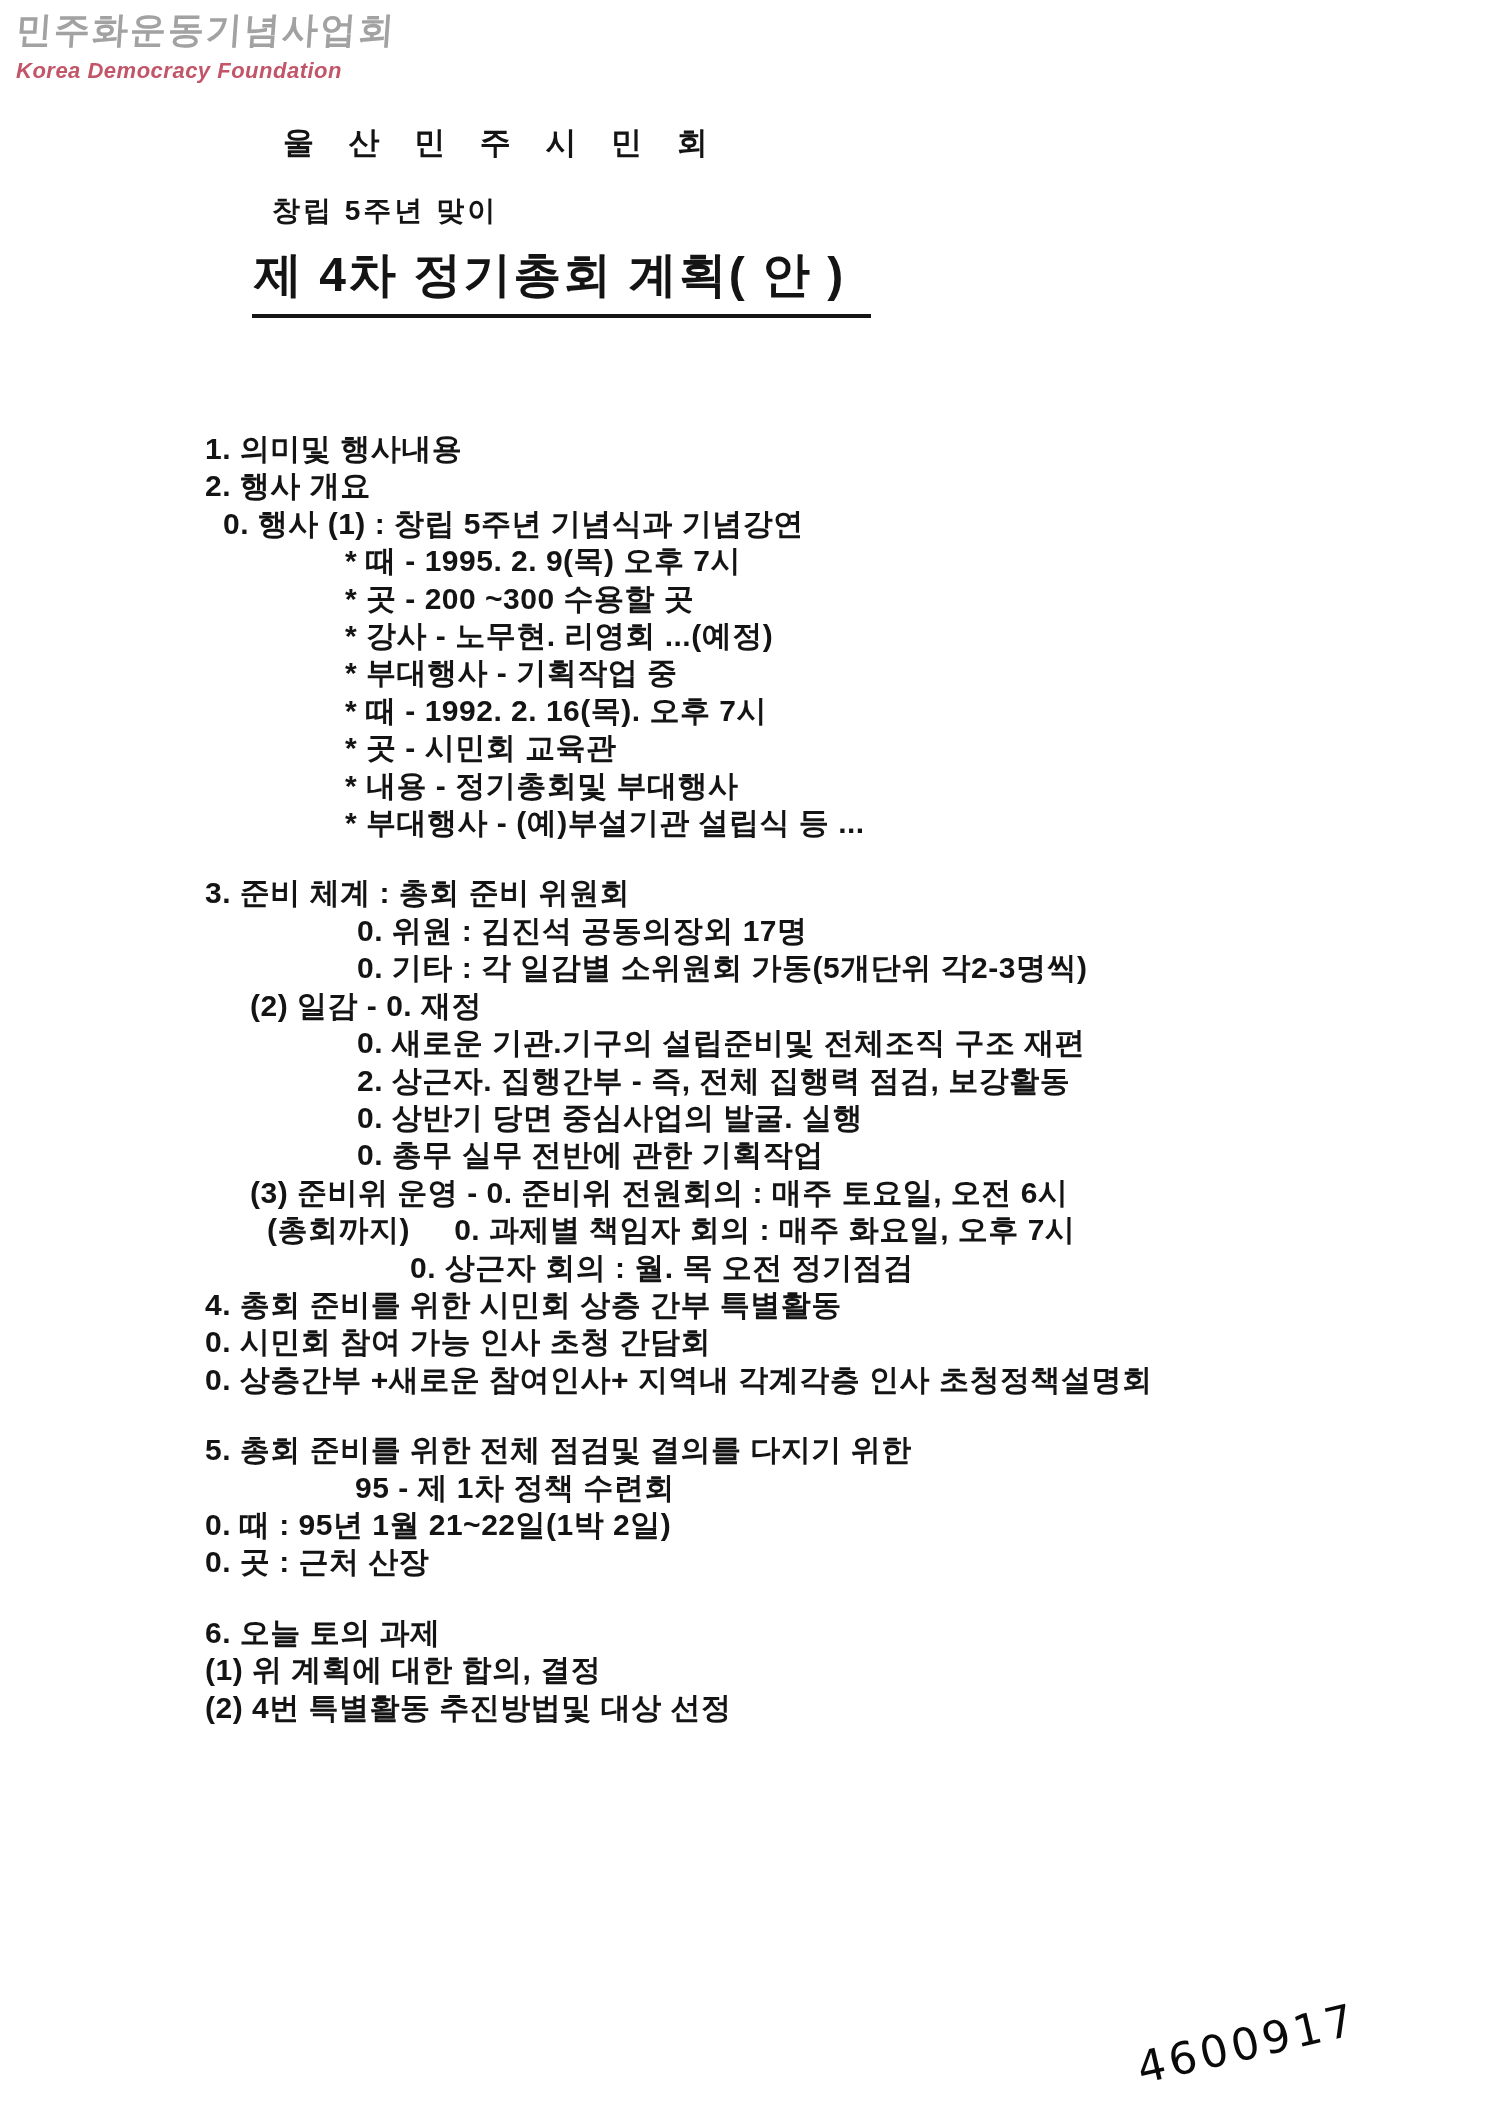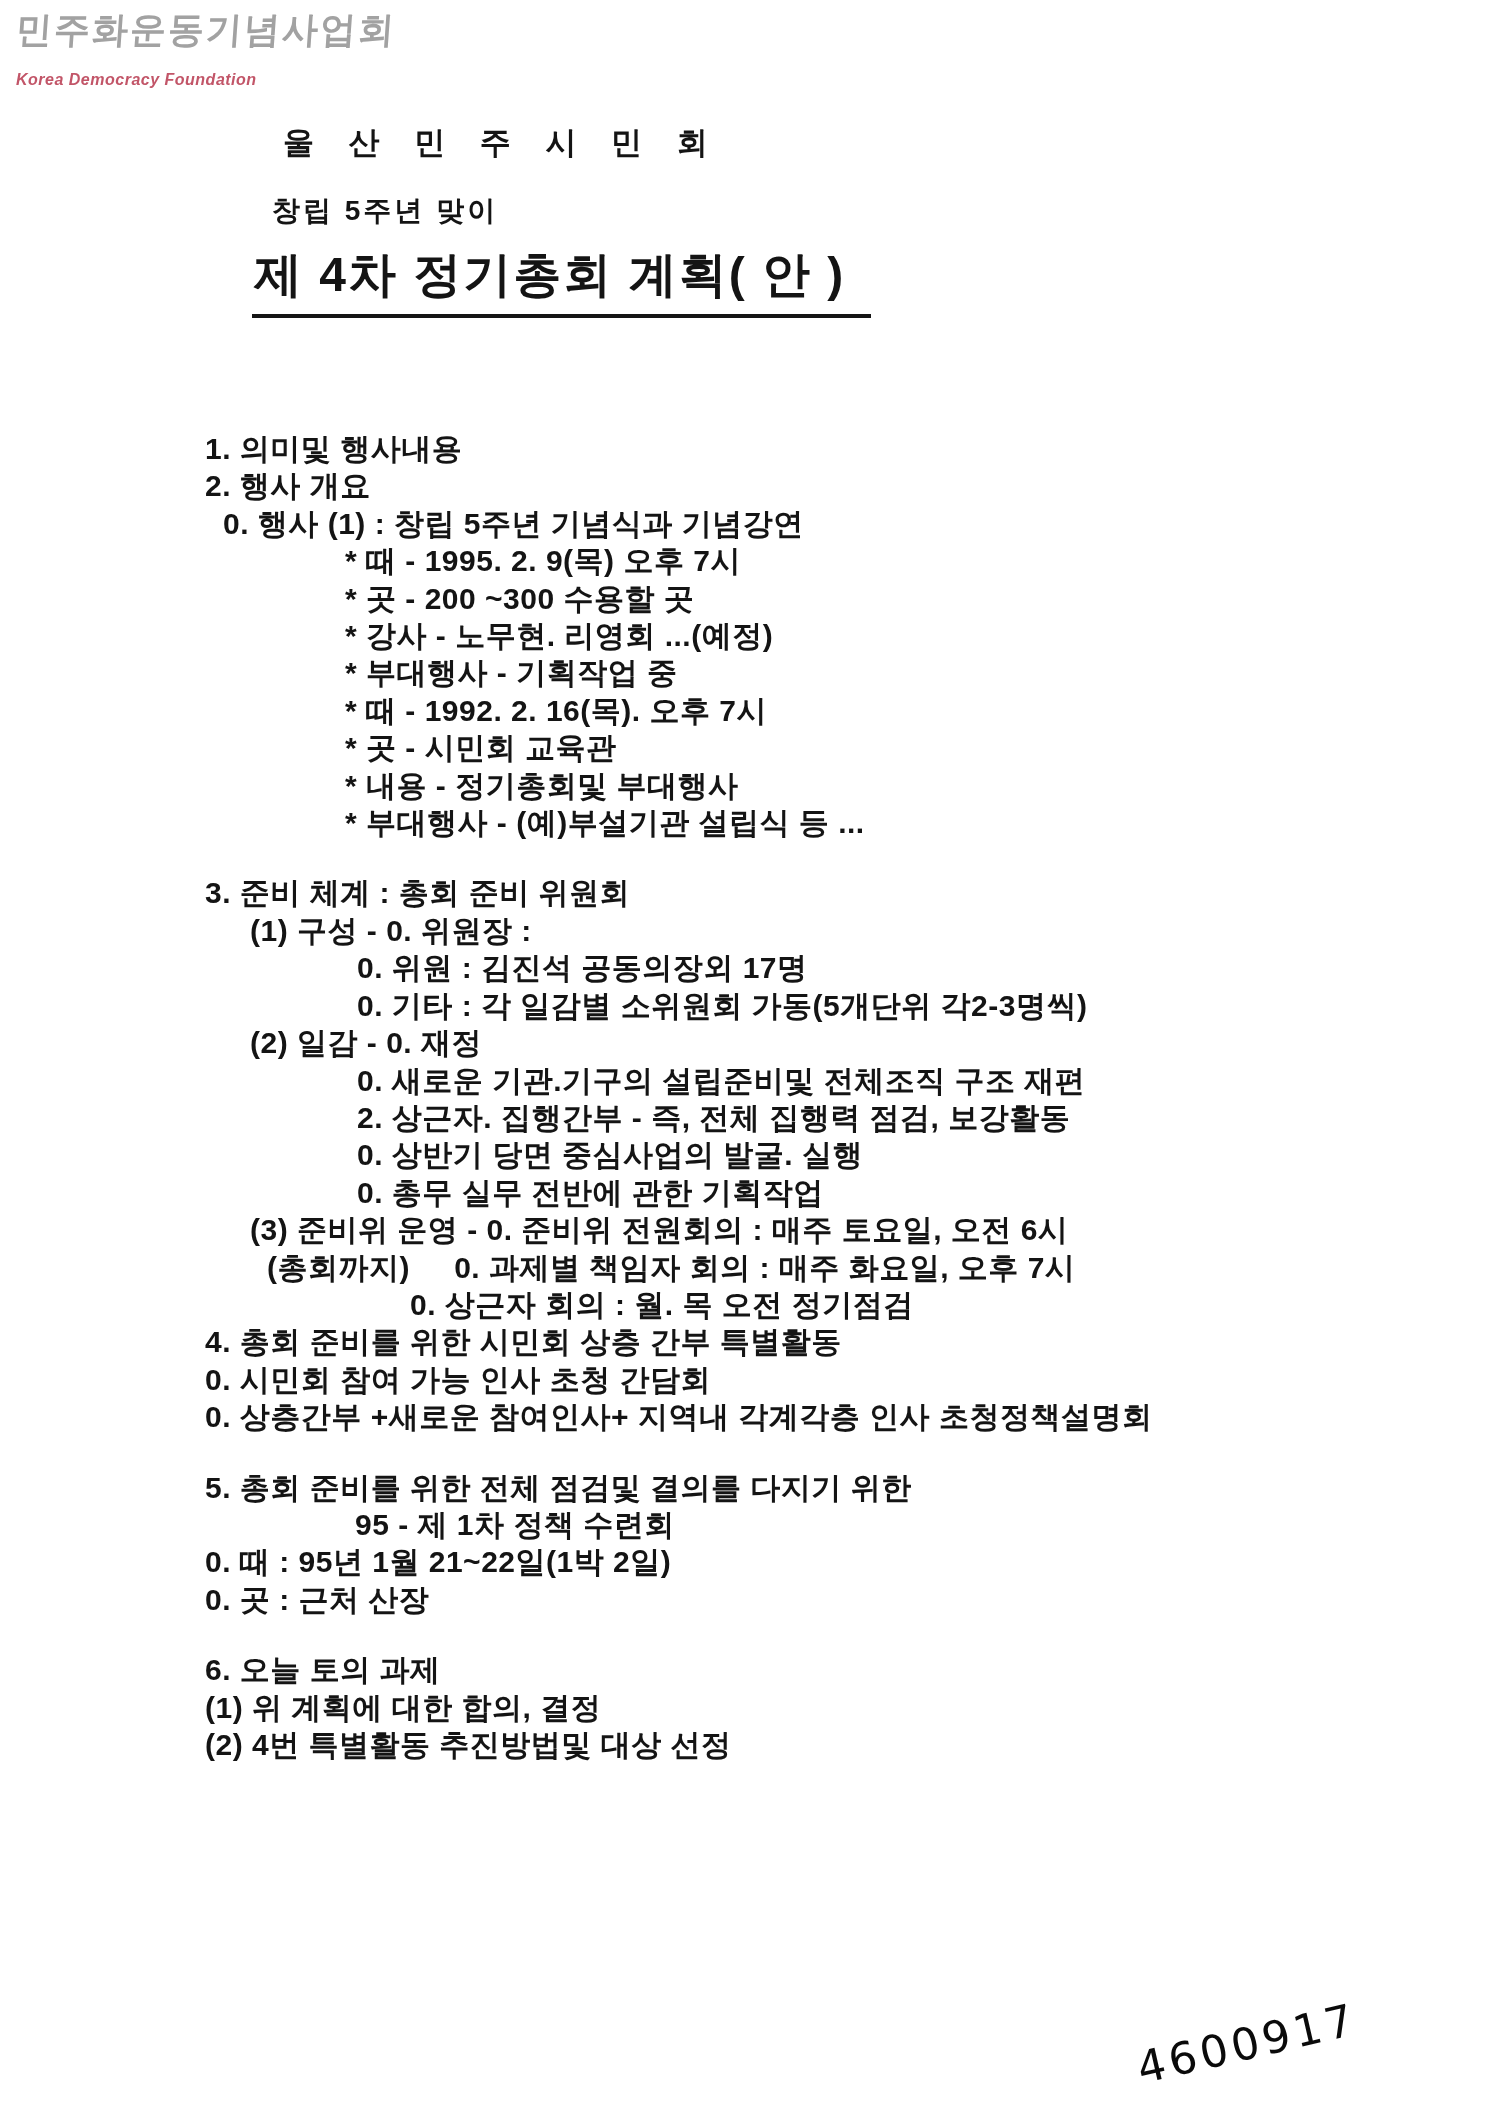--- a/index.html
+++ b/index.html
@@ -23,22 +23,22 @@
   }
   .logo-hangul {
     font-size: 36px;
     font-weight: 700;
     color: #a2a2a2;
     letter-spacing: 2px;
     transform: skewX(-4deg);
     font-family: "DejaVu Serif", serif;
   }
   .logo-english {
-    margin-top: 16px;
-    font-size: 16px;
+    margin-top: 3px;
+    font-size: 22px;
     font-weight: 700;
     font-style: italic;
     color: #c25568;
     letter-spacing: 0.5px;
   }
   
   .org-title {
     position: absolute;
     left: 283px;
     top: 122px;
@@ -117,21 +117,20 @@
       <div class="doc-line" style="padding-left: 18px;">0. 행사 (1) : 창립 5주년 기념식과 기념강연</div>
       <div class="doc-line" style="padding-left: 140px;">* 때 - 1995. 2. 9(목) 오후 7시</div>
       <div class="doc-line" style="padding-left: 140px;">* 곳 - 200 ~300 수용할 곳</div>
       <div class="doc-line" style="padding-left: 140px;">* 강사 - 노무현. 리영회 ...(예정)</div>
       <div class="doc-line" style="padding-left: 140px;">* 부대행사 - 기획작업 중</div>
       <div class="doc-line" style="padding-left: 140px;">* 때 - 1992. 2. 16(목). 오후 7시</div>
       <div class="doc-line" style="padding-left: 140px;">* 곳 - 시민회 교육관</div>
       <div class="doc-line" style="padding-left: 140px;">* 내용 - 정기총회및 부대행사</div>
       <div class="doc-line" style="padding-left: 140px;">* 부대행사 - (예)부설기관 설립식 등 ...</div>
       <div class="doc-line gap" style="padding-left: 0px;">3. 준비 체계 : 총회 준비 위원회</div>
-      <div class="doc-line" style="padding-left: 45px;">(1) 구성 - 0. 위원장 :</div>
       <div class="doc-line" style="padding-left: 152px;">0. 위원 : 김진석 공동의장외 17명</div>
       <div class="doc-line" style="padding-left: 152px;">0. 기타 : 각 일감별 소위원회 가동(5개단위 각2-3명씩)</div>
       <div class="doc-line" style="padding-left: 45px;">(2) 일감 - 0. 재정</div>
       <div class="doc-line" style="padding-left: 152px;">0. 새로운 기관.기구의 설립준비및 전체조직 구조 재편</div>
       <div class="doc-line" style="padding-left: 152px;">2. 상근자. 집행간부 - 즉, 전체 집행력 점검, 보강활동</div>
       <div class="doc-line" style="padding-left: 152px;">0. 상반기 당면 중심사업의 발굴. 실행</div>
       <div class="doc-line" style="padding-left: 152px;">0. 총무 실무 전반에 관한 기획작업</div>
       <div class="doc-line" style="padding-left: 45px;">(3) 준비위 운영 - 0. 준비위 전원회의 : 매주 토요일, 오전 6시</div>
       <div class="doc-line" style="padding-left: 62px;">(총회까지)     0. 과제별 책임자 회의 : 매주 화요일, 오후 7시</div>
       <div class="doc-line" style="padding-left: 205px;">0. 상근자 회의 : 월. 목 오전 정기점검</div>

